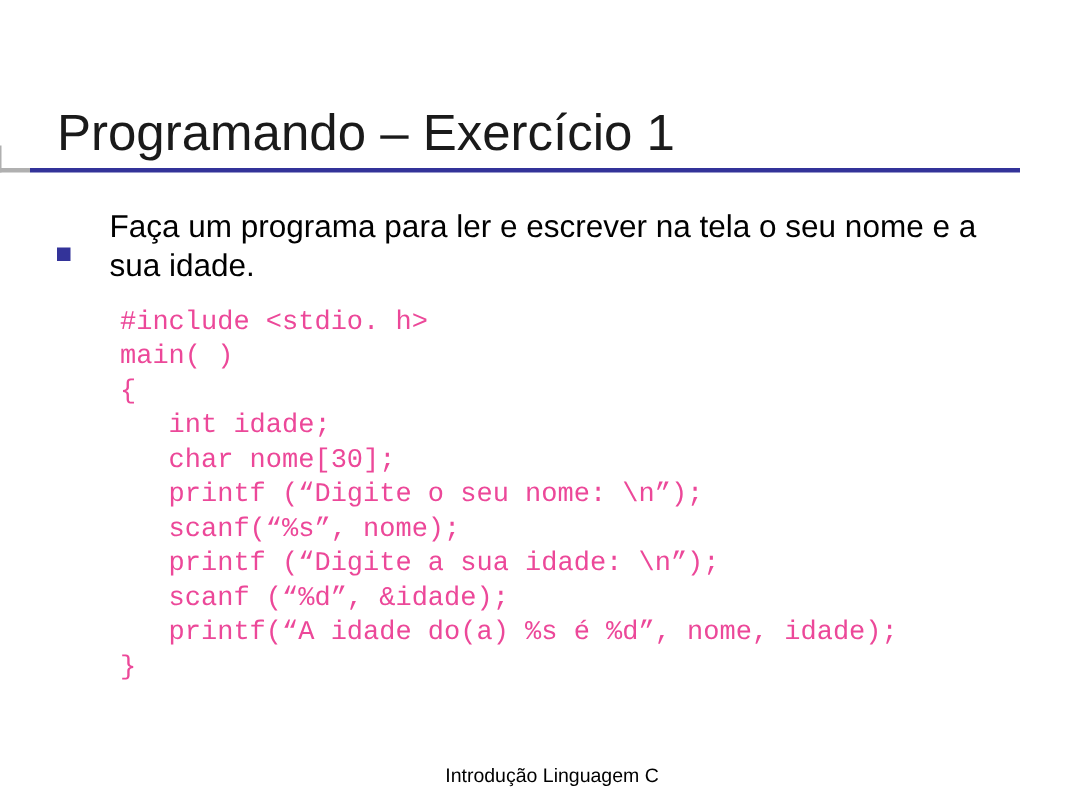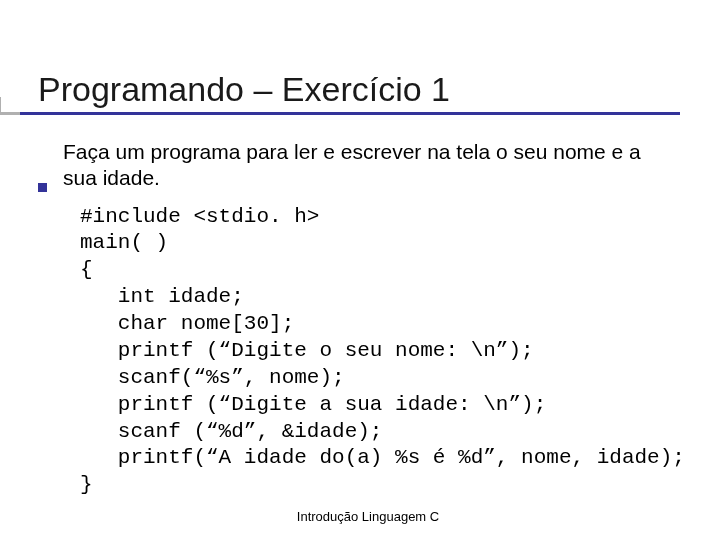--- a/index.html
+++ b/index.html
@@ -43,42 +43,42 @@
     bottom: -6px;
     width: 3px;
     height: 18px;
     background: #b0b0b0;
   }
   .body {
     margin-top: 28px;
   }
   .bullet-row {
     display: flex;
-    align-items: flex-end;
-    gap: 16px;
+    align-items: center;
+    gap: 26px;
     margin-bottom: 12px;
   }
   .bullet {
     width: 9px;
     height: 9px;
     background: #333399;
     flex: 0 0 9px;
     margin-top: 9px;
   }
   .bullet-text {
     font-size: 21px;
     color: #000;
     line-height: 1.25;
   }
   .code-block {
     margin-left: 42px;
     margin-top: 10px;
     font-family: "Courier New", monospace;
-    font-size: 21px;
-    color: #000000;
+    font-size: 18px;
+    color: #ec4899;
     line-height: 1.28;
     white-space: pre;
   }
   .footer {
     position: absolute;
     bottom: 16px;
     left: 16px;
     right: 0;
     text-align: center;
     font-size: 13px;

